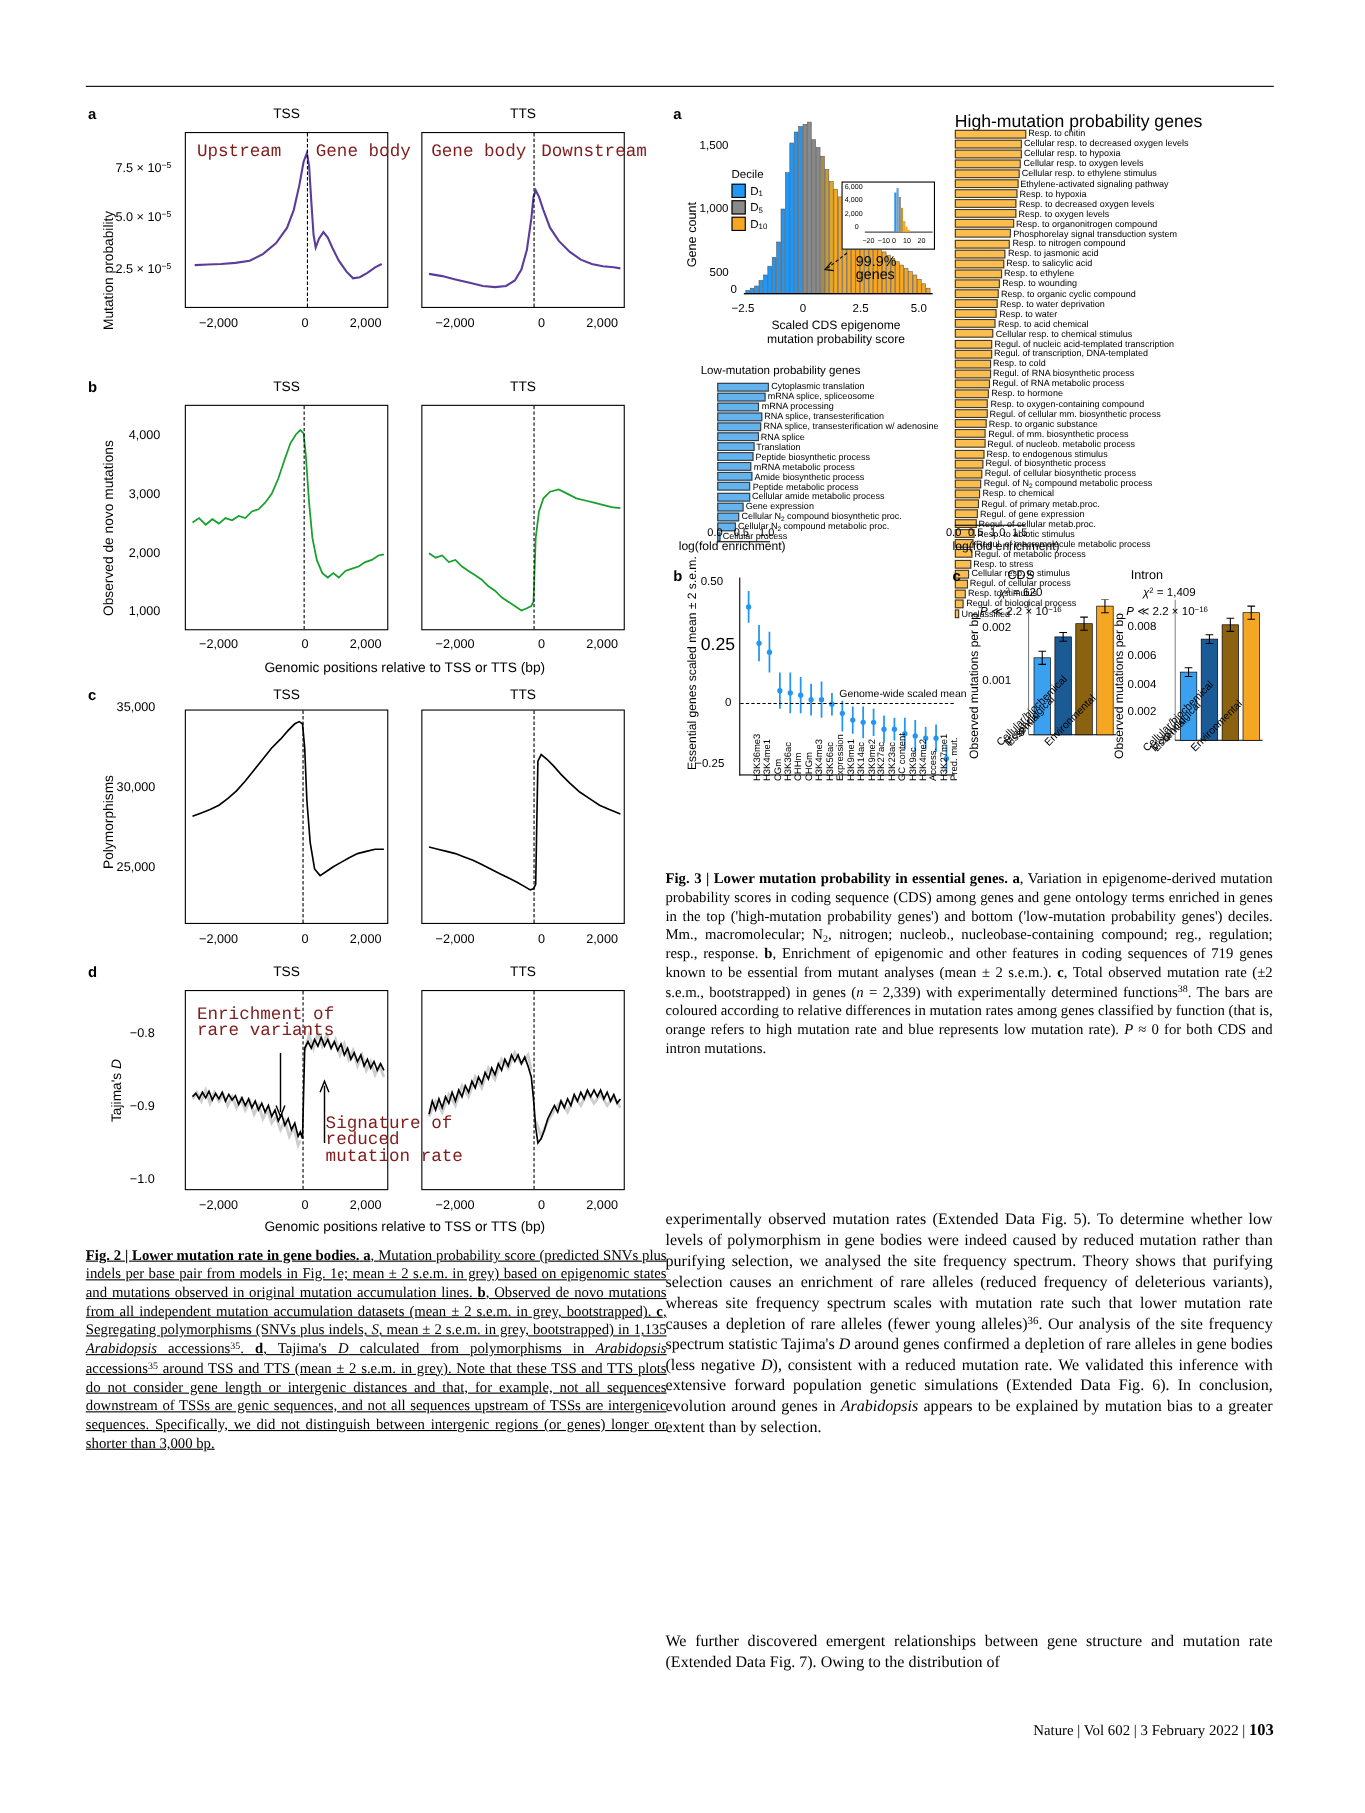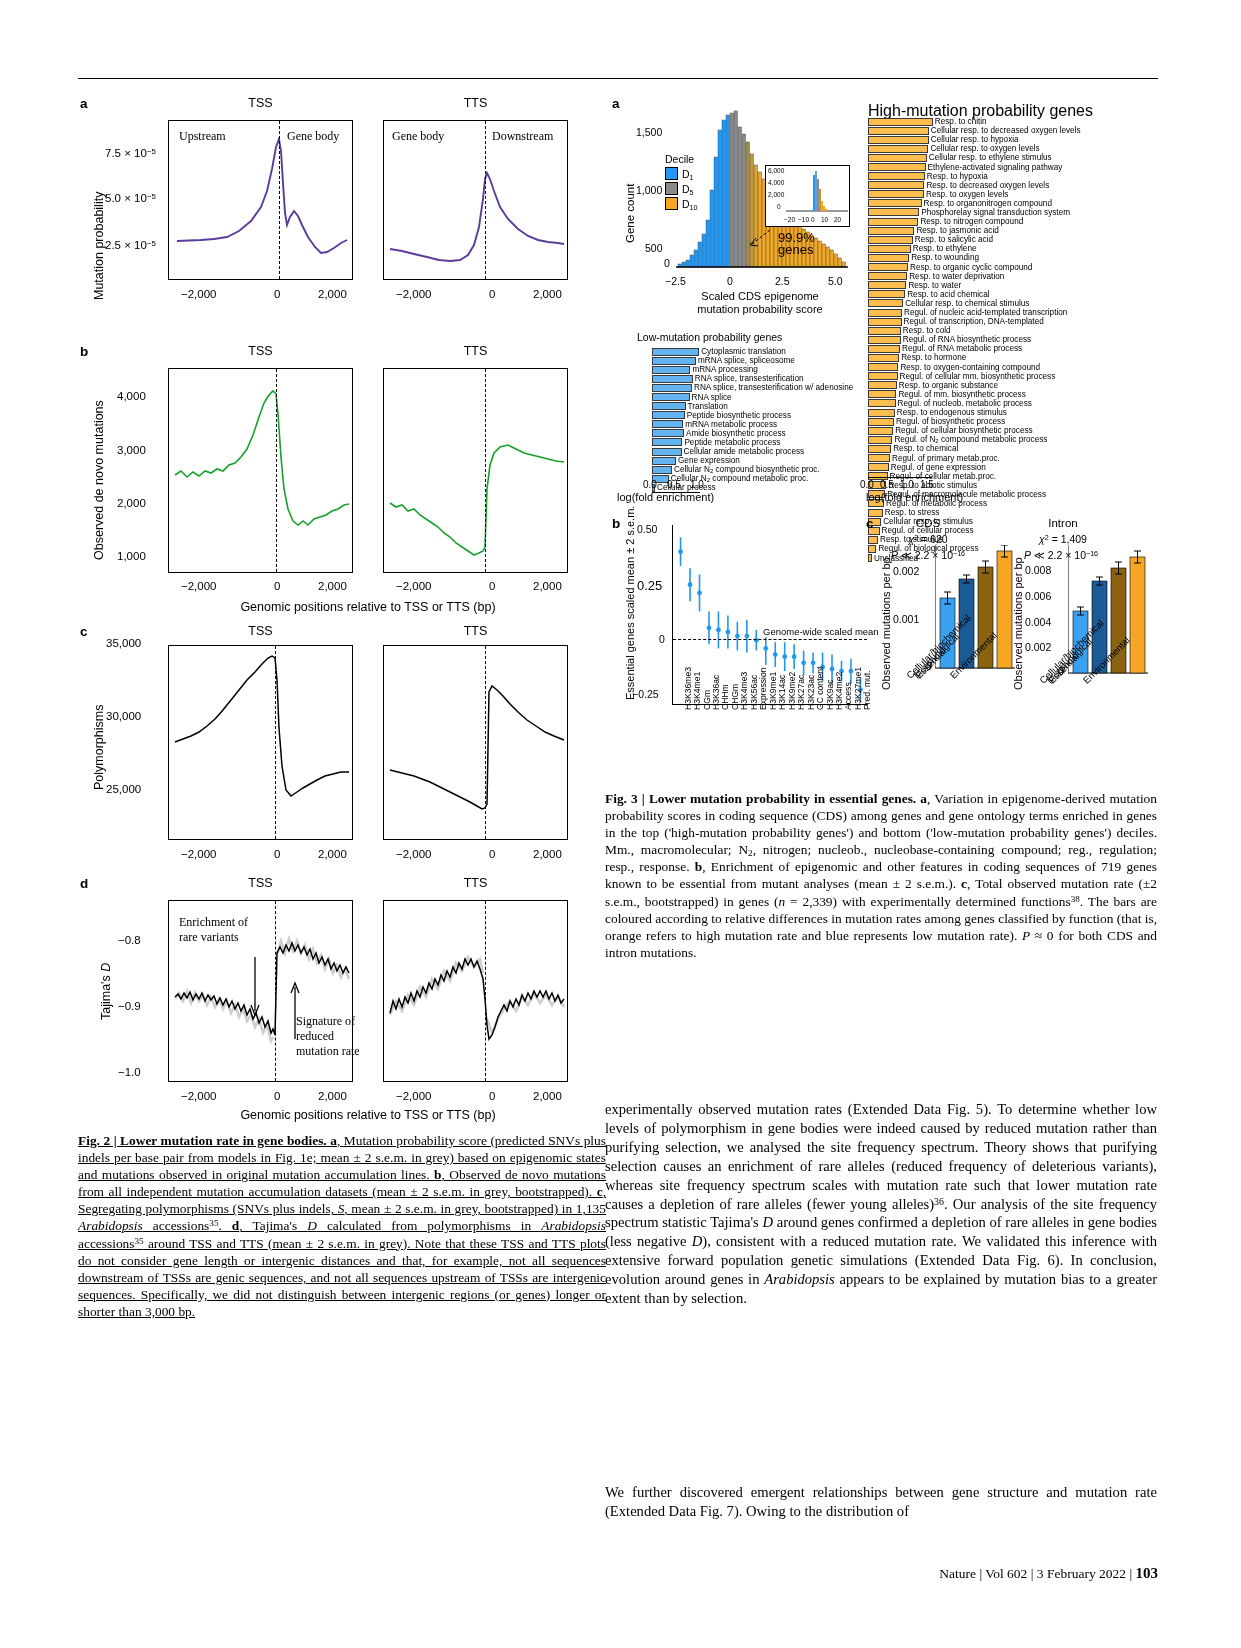--- a/index.html
+++ b/index.html
@@ -28,22 +28,22 @@
   }
   .tick-lab {
     font-family:"Liberation Sans", sans-serif;
     font-size:11.5px; color:#000; white-space:nowrap;
   }
   .axis-title {
     font-family:"Liberation Sans", sans-serif;
     font-size:12.5px; color:#000; white-space:nowrap;
   }
   .inplot-lab {
-    font-family:Liberation Serif, serif;
-    font-size:12px; color:#000000; white-space:nowrap;
+    font-family:Liberation Mono, monospace;
+    font-size:16px; color:#7f1d1d; white-space:nowrap;
   }
 
   .plotbox { position:absolute; border:1px solid #000; background:#fff; }
   .vdash { position:absolute; border-left:1.6px dashed #000; }
   .hdash { position:absolute; border-top:1.4px dashed #000; }
 
   .rot90 { transform: rotate(-90deg); transform-origin: 0 0; }
 
   
   .caption {
@@ -650,21 +650,21 @@
     <div style="position:absolute;left:868px;top:477px;width:64px;height:1px;background:#000;"></div>
     <div class="tick-lab" style="position:absolute;left:860px;top:479px;font-size:10px;">0.0</div>
     <div class="tick-lab" style="position:absolute;left:880px;top:479px;font-size:10px;">0.5</div>
     <div class="tick-lab" style="position:absolute;left:900px;top:479px;font-size:10px;">1.0</div>
     <div class="tick-lab" style="position:absolute;left:920px;top:479px;font-size:10px;">1.5</div>
     <div class="axis-title" style="position:absolute;left:866px;top:491px;font-size:11px;">log(fold enrichment)</div>
 
     <div class="panel-letter" style="position:absolute;left:612px;top:517px;">b</div>
     <div class="axis-title rot90" style="position:absolute;left:624px;top:700px;font-size:11px;">Essential genes scaled mean ± 2 s.e.m.</div>
     <div class="tick-lab" style="position:absolute;left:637px;top:523px;font-size:10.5px;">0.50</div>
-    <div class="tick-lab" style="position:absolute;left:637px;top:578px;font-size:13px;">0.25</div>
+    <div class="tick-lab" style="position:absolute;left:637px;top:578px;font-size:16px;">0.25</div>
     <div class="tick-lab" style="position:absolute;left:659px;top:633px;font-size:10.5px;">0</div>
     <div class="tick-lab" style="position:absolute;left:632px;top:688px;font-size:10.5px;">−0.25</div>
 
     <div style="position:absolute;left:672px;top:525px;width:196px;height:180px;border-left:1px solid #000;border-bottom:1px solid #000;">
       <svg id="fig3b-svg" width="195" height="179">
           <line x1="7.572815533980583" x2="7.572815533980583" y1="12.34482758620689" y2="41.14942528735634" stroke="#2196f3" stroke-width="1.6"></line>
           <circle cx="7.572815533980583" cy="26.747126436781627" r="2.4" fill="#2196f3"></circle>
           <line x1="17.038834951456312" x2="17.038834951456312" y1="43.20689655172416" y2="76.1264367816092" stroke="#2196f3" stroke-width="1.6"></line>
           <circle cx="17.038834951456312" cy="59.66666666666667" r="2.4" fill="#2196f3"></circle>
           <line x1="26.504854368932037" x2="26.504854368932037" y1="49.379310344827616" y2="86.41379310344828" stroke="#2196f3" stroke-width="1.6"></line>
@@ -765,21 +765,21 @@
         </g>
       </svg>
     </div>
     <div id="fig3c-cds-xlabels" style="position:absolute;left:935px;top:673px;width:100px;height:80px;">
         <div style="position: absolute; left: 17px; top: 0px; transform: rotate(-45deg); transform-origin: 0px 0px; font-family: &quot;Liberation Sans&quot;, sans-serif; font-size: 9.6px; white-space: nowrap; text-align: right; translate: -100%;">Essential</div>
         <div style="position: absolute; left: 36px; top: 0px; transform: rotate(-45deg); transform-origin: 0px 0px; font-family: &quot;Liberation Sans&quot;, sans-serif; font-size: 9.6px; white-space: nowrap; text-align: right; translate: -100%;">Morphological</div>
         <div style="position: absolute; left: 55px; top: 0px; transform: rotate(-45deg); transform-origin: 0px 0px; font-family: &quot;Liberation Sans&quot;, sans-serif; font-size: 9.6px; white-space: nowrap; text-align: right; translate: -100%;">Cellular/biochemical</div>
         <div style="position: absolute; left: 74px; top: 0px; transform: rotate(-45deg); transform-origin: 0px 0px; font-family: &quot;Liberation Sans&quot;, sans-serif; font-size: 9.6px; white-space: nowrap; text-align: right; translate: -100%;">Environmental</div>
       </div>
 
-    <div class="sans" style="position:absolute;left:1028px;top:517px;font-size:11.5px;width:70px;text-align:center;">Intron</div>
+    <div class="sans" style="position:absolute;left:1028px;top:517px;font-size:11.5px;width:70px;">Intron</div>
     <div class="sans" style="position:absolute;left:1018px;top:533px;font-size:10.5px;width:90px;text-align:center;"><i>χ</i><sup>2</sup> = 1,409</div>
     <div class="sans" style="position:absolute;left:1005px;top:549px;font-size:10.5px;width:112px;text-align:center;"><i>P</i> ≪ 2.2 × 10<sup>−16</sup></div>
 
     <div class="axis-title rot90" style="position:absolute;left:1012px;top:690px;font-size:11px;">Observed mutations per bp</div>
     <div class="tick-lab" style="position:absolute;left:1025px;top:564px;font-size:10.5px;">0.008</div>
     <div class="tick-lab" style="position:absolute;left:1025px;top:590px;font-size:10.5px;">0.006</div>
     <div class="tick-lab" style="position:absolute;left:1025px;top:616px;font-size:10.5px;">0.004</div>
     <div class="tick-lab" style="position:absolute;left:1025px;top:641px;font-size:10.5px;">0.002</div>
     <div class="tick-lab" style="position:absolute;left:1058px;top:665px;font-size:10.5px;">0</div>
 

